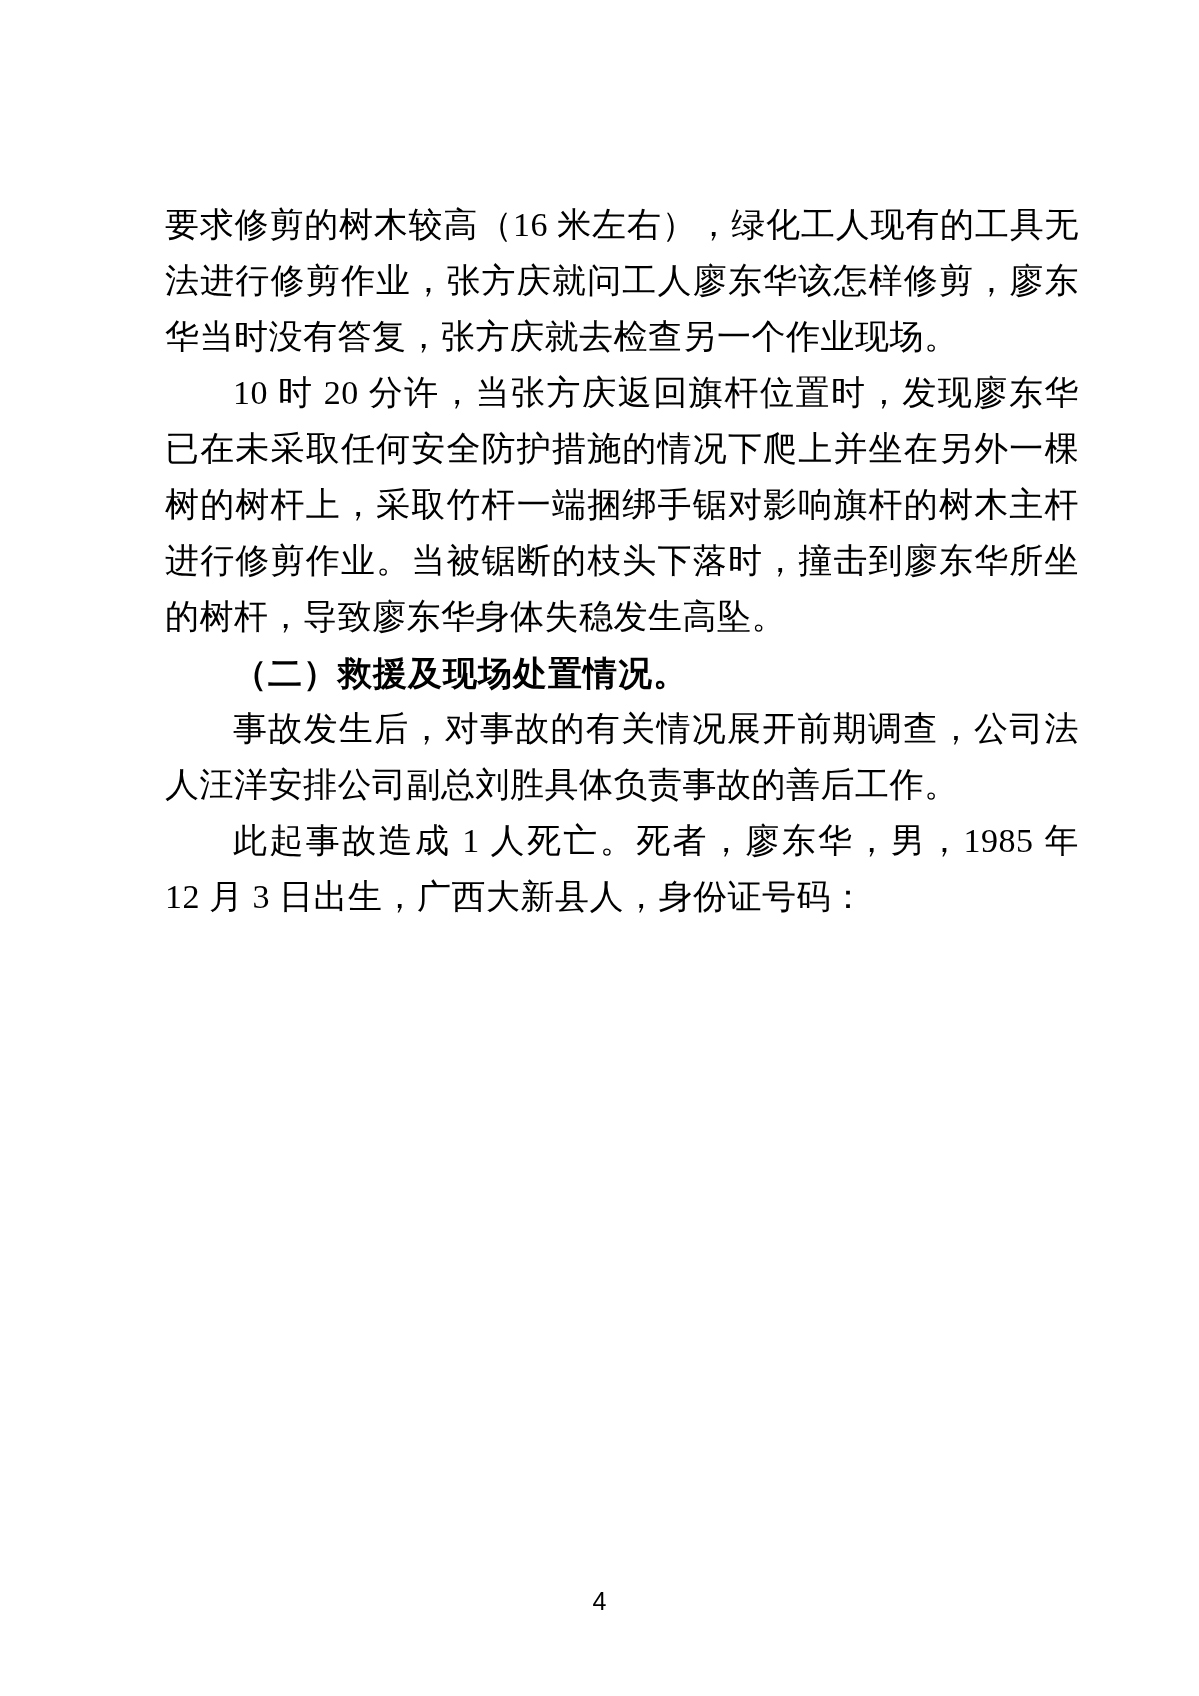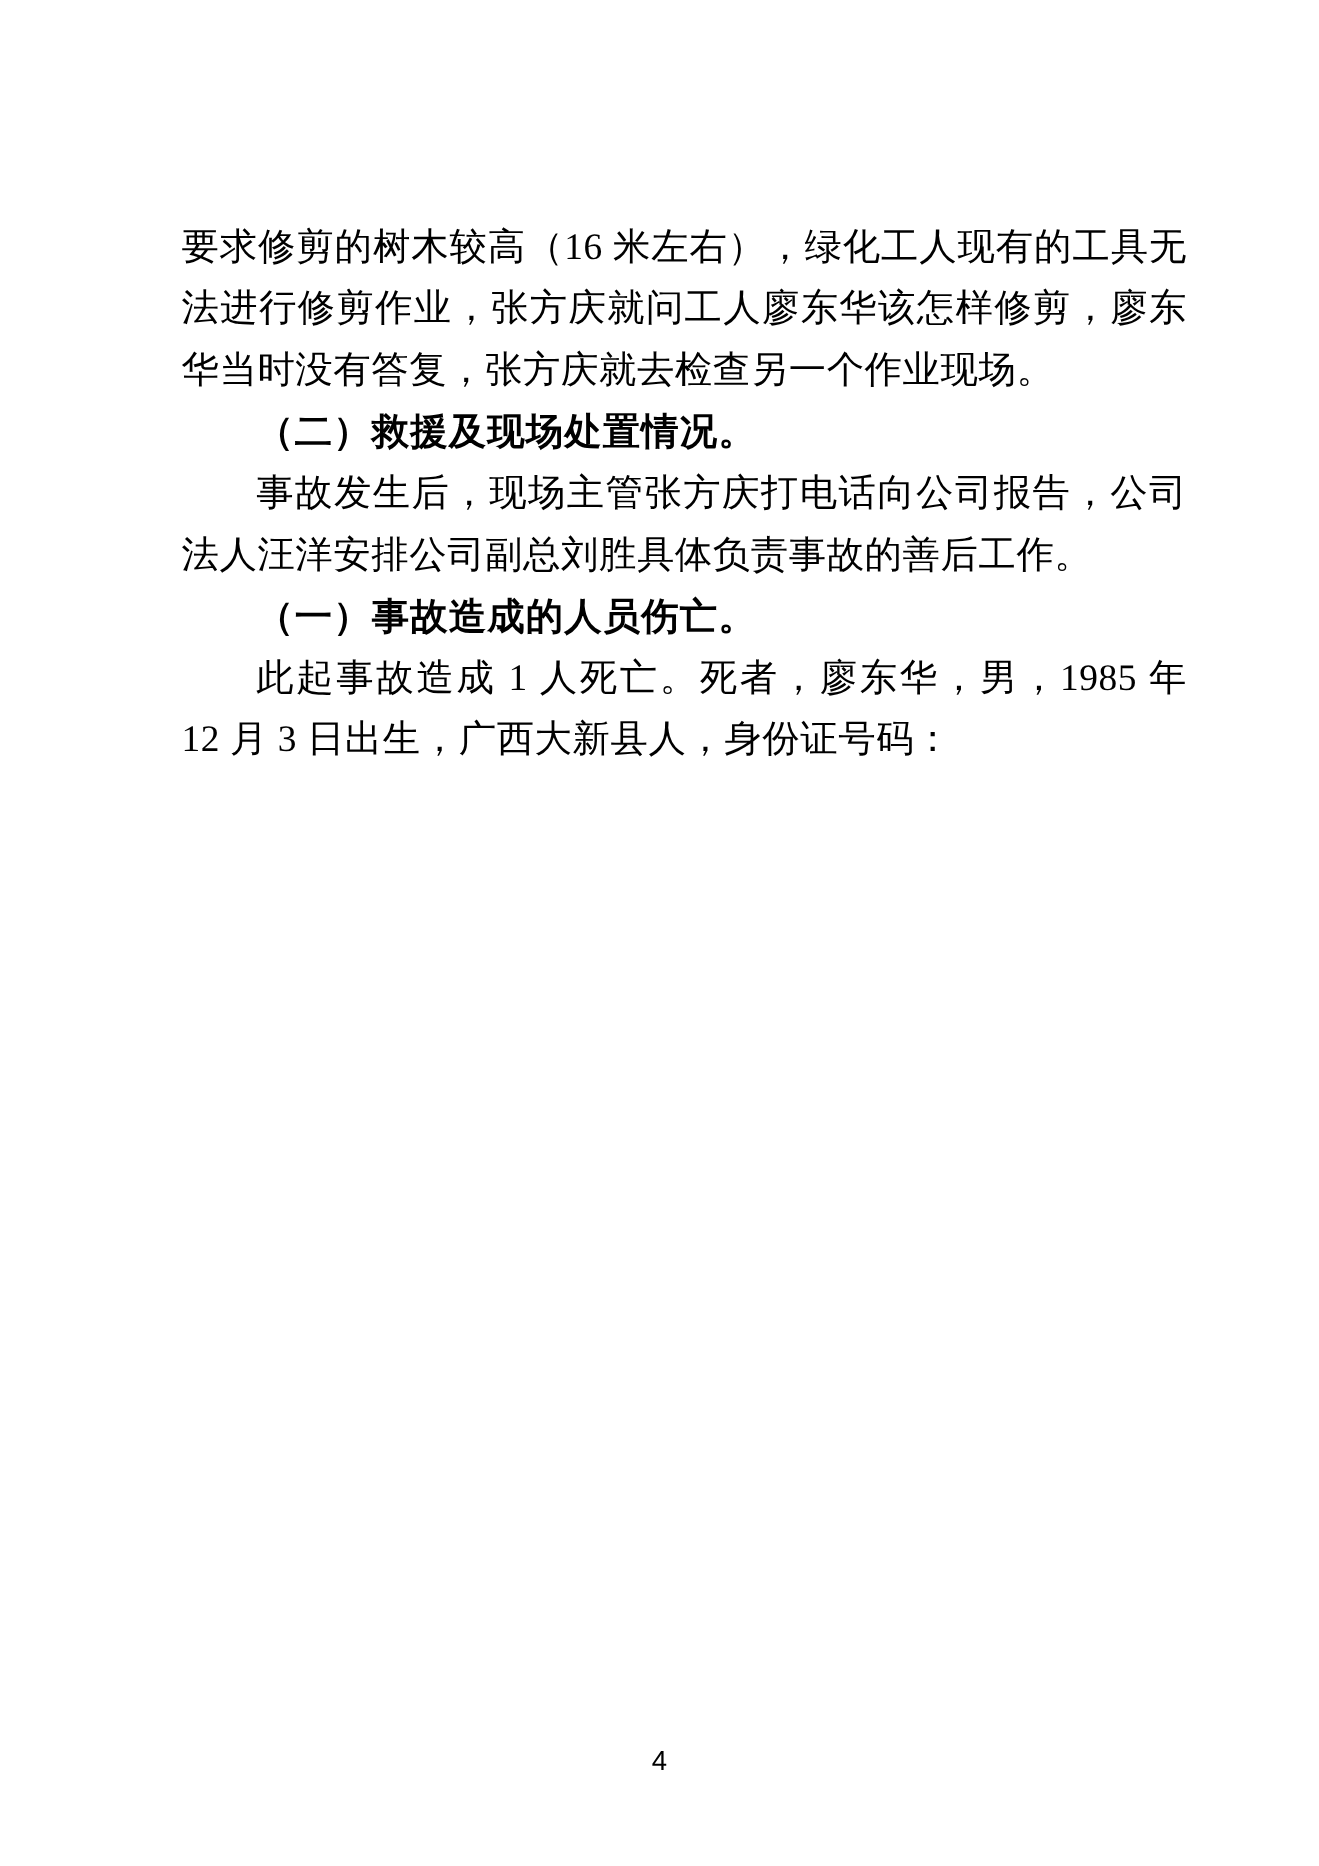--- a/index.html
+++ b/index.html
@@ -45,19 +45,19 @@
     font-family: "Liberation Sans", "DejaVu Sans", sans-serif;
     color: #000000;
   }
 </style>
 </head>
 <body>
 
 <div class="page">
   <div class="content">
     <p class="body">要求修剪的树木较高（16 米左右），绿化工人现有的工具无法进行修剪作业，张方庆就问工人廖东华该怎样修剪，廖东华当时没有答复，张方庆就去检查另一个作业现场。</p>
+    <p class="body indent">10 时 20 分许，当张方庆返回旗杆位置时，发现廖东华已在未采取任何安全防护措施的情况下爬上并坐在另外一棵树的树杆上，采取竹杆一端捆绑手锯对影响旗杆的树木主杆进行修剪作业。当被锯断的枝头下落时，撞击到廖东华所坐的树杆，导致廖东华身体失稳发生高坠。</p>
     <p class="heading indent">（二）救援及现场处置情况。</p>
-    <p class="body indent">事故发生后，现场主管张方庆打电话向公司报告，公司法人汪洋安排公司副总刘胜具体负责事故的善后工作。</p>
-    <p class="heading indent">（一）事故造成的人员伤亡。</p>
+    <p class="body indent">事故发生后，对事故的有关情况展开前期调查，公司法人汪洋安排公司副总刘胜具体负责事故的善后工作。</p>
     <p class="body indent">此起事故造成 1 人死亡。死者，廖东华，男，1985 年 12 月 3 日出生，广西大新县人，身份证号码：</p>
   </div>
   <div class="page-number">4</div>
 </div>
 
 </body></html>

